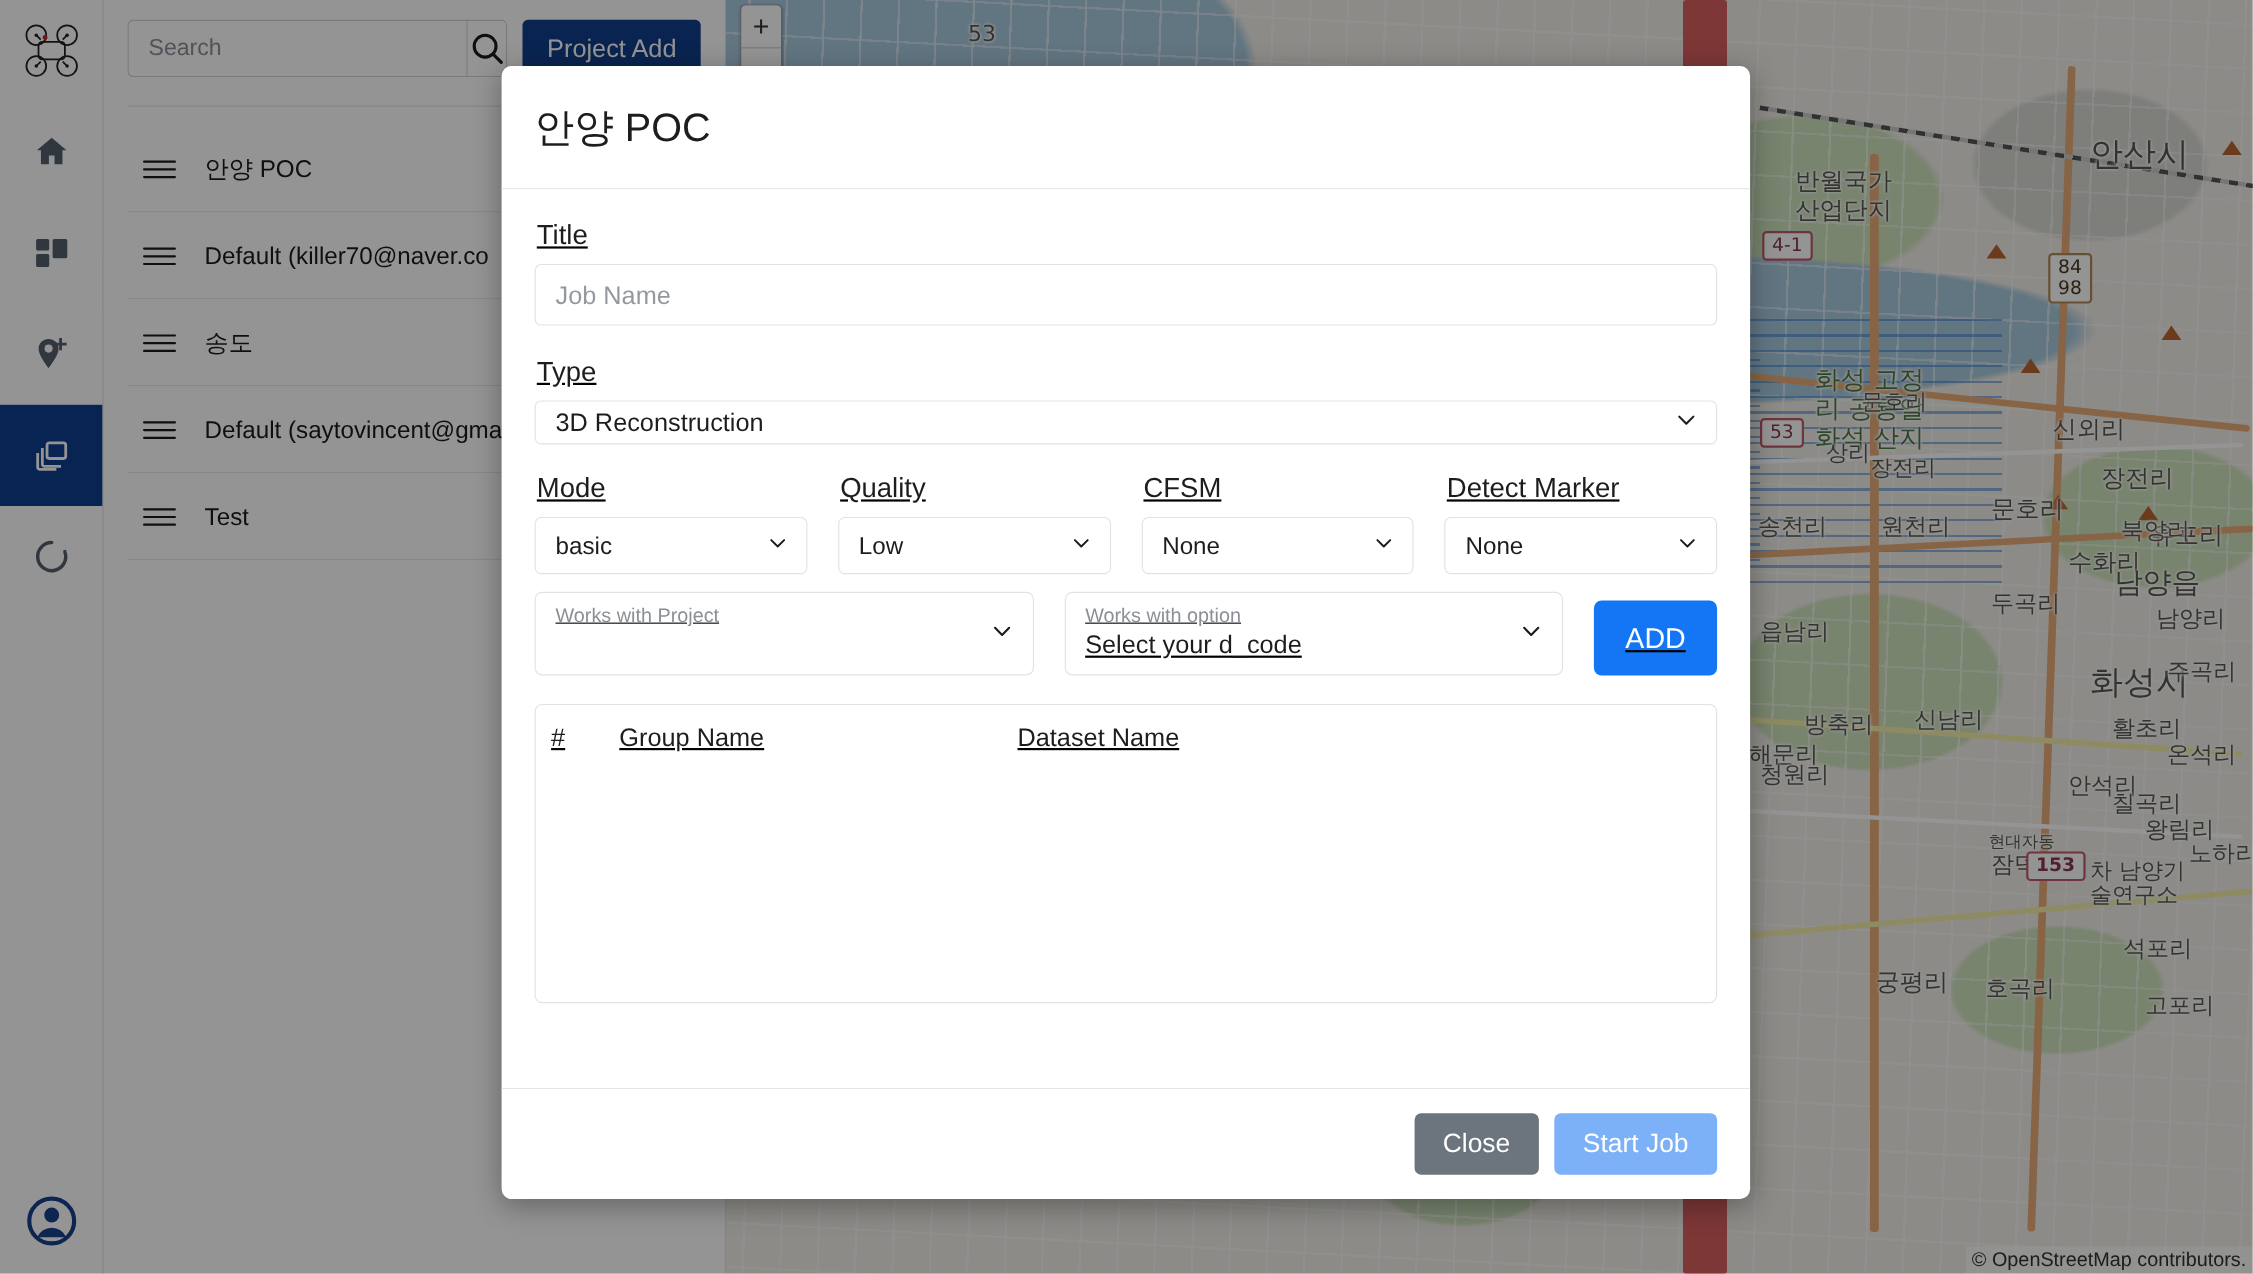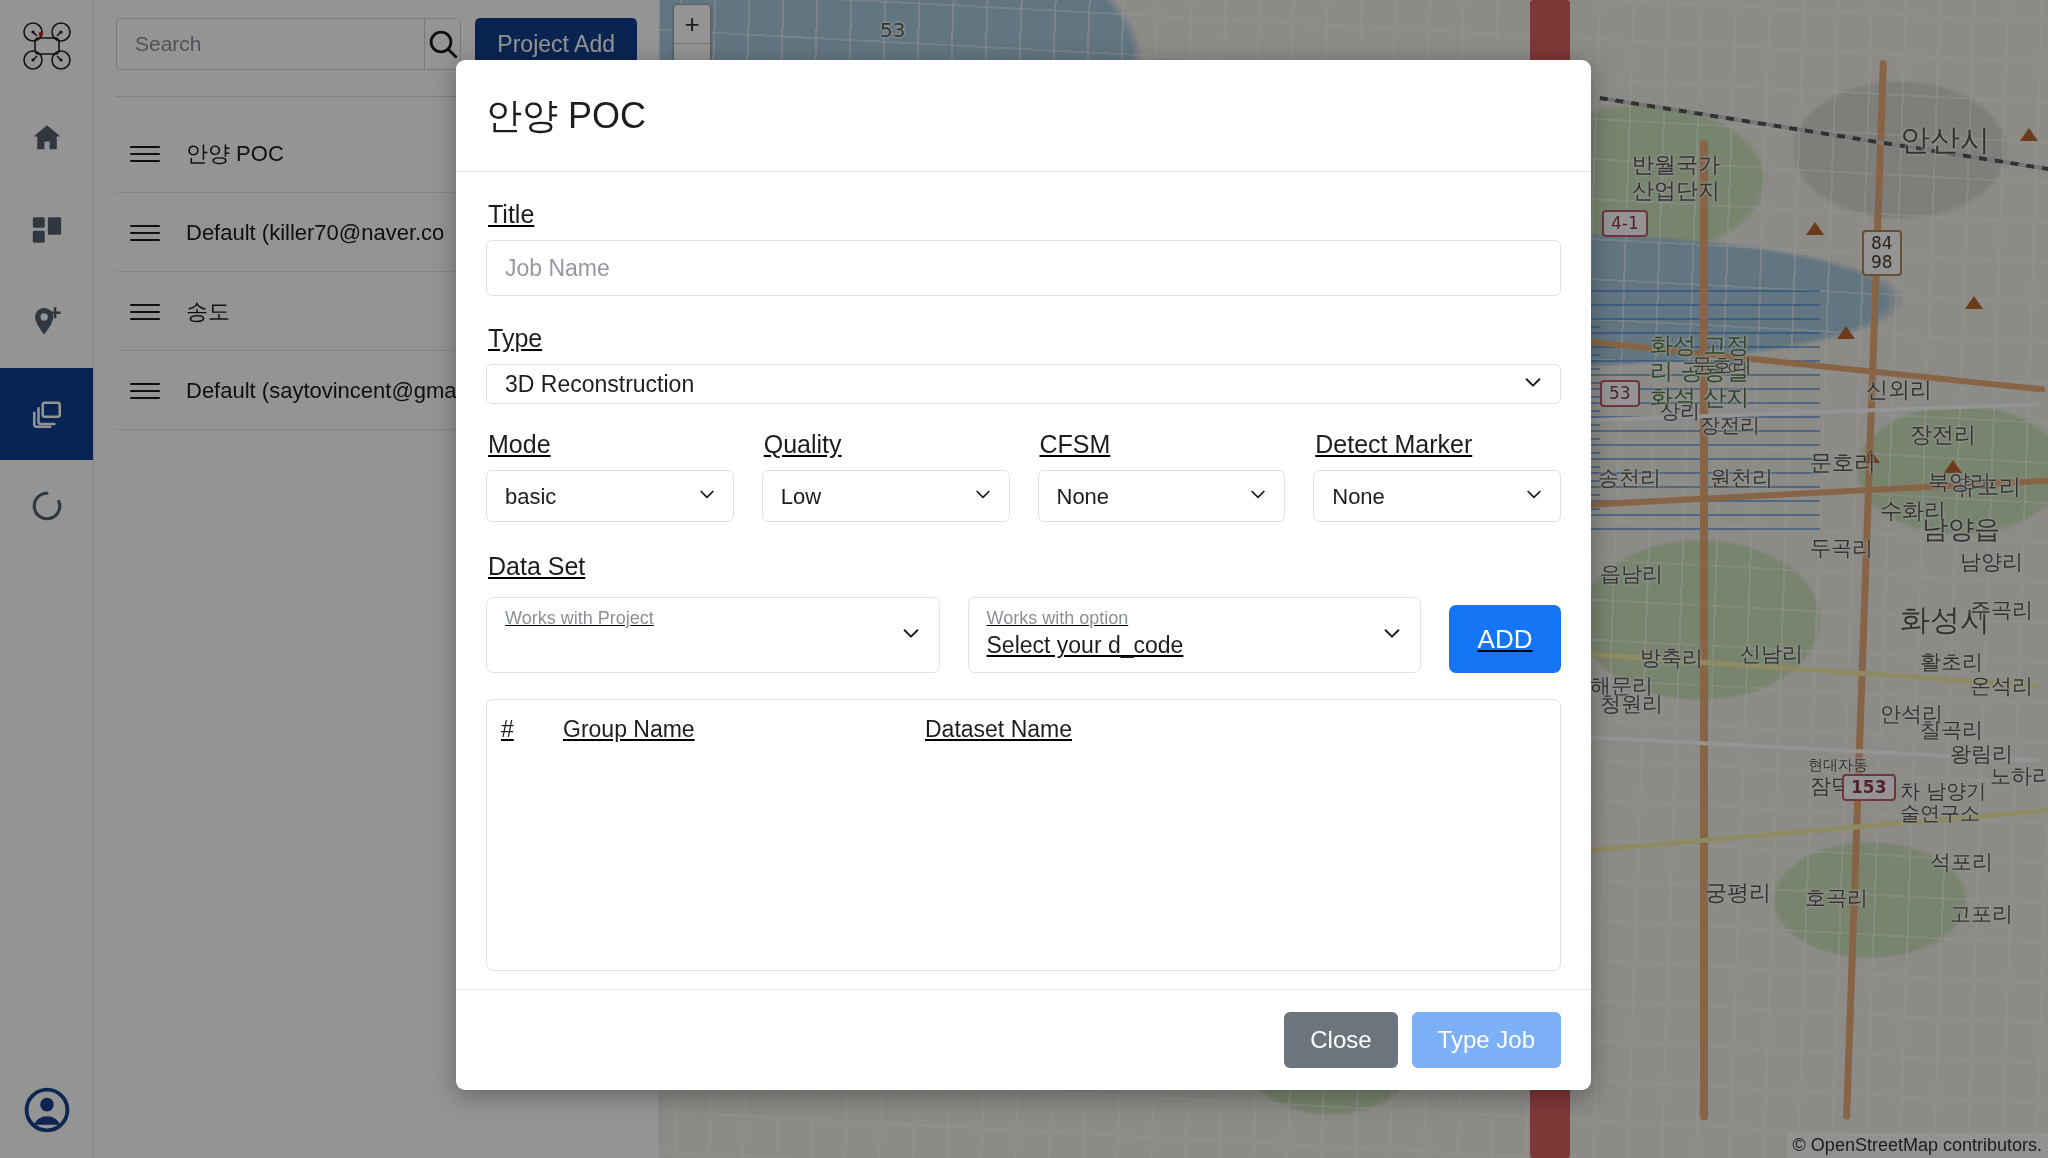--- a/index.html
+++ b/index.html
@@ -426,20 +426,28 @@
           <span class="proj-name">송도</span>
         </div>
         <div class="proj-item">
           <span class="hamb">
             <i></i>
             <i></i>
             <i></i>
           </span>
           <span class="proj-name">Default (saytovincent@gma</span>
         </div>
+        <div class="proj-item">
+          <span class="hamb">
+            <i></i>
+            <i></i>
+            <i></i>
+          </span>
+          <span class="proj-name">Test</span>
+        </div>
       </div>
   </aside>
 
   <div class="overlay"></div>
 
   <div class="modal">
 
     <div class="modal-head">
       <div class="modal-title">안양 POC</div>
     </div>
@@ -479,21 +487,20 @@
                 </svg></span></div>
           </div>
           <div>
             <div class="f-label">Detect Marker</div>
             <div class="selwrap"><select class="f-select"><option>None</option></select><span class="chev"><svg width="20" height="20" viewBox="0 0 24 24" fill="none" stroke="#1b1b1b" stroke-width="2.1" stroke-linecap="round" stroke-linejoin="round">
                   <path d="M5 9l7 7 7-7"></path>
                 </svg></span></div>
           </div>
         </div>
 
-      <div class="f-label" style="margin-top:30px;">Data Set</div>
 
       <div class="ds-row">
         <div class="ds-float">
           <div class="cap">Works with Project</div>
           <span class="chev">
             <svg width="22" height="22" viewBox="0 0 24 24" fill="none" stroke="#1b1b1b" stroke-width="2.1" stroke-linecap="round" stroke-linejoin="round">
                 <path d="M5 9l7 7 7-7"></path>
               </svg>
           </span>
         </div>
@@ -514,17 +521,17 @@
           <div class="ds-th c0">#</div>
           <div class="ds-th c1">Group Name</div>
           <div class="ds-th c2">Dataset Name</div>
         </div>
         <div id="ds-rows"></div>
       </div>
     </div>
 
     <div class="modal-foot">
       <button class="btn btn-close">Close</button>
-      <button class="btn btn-start">Type Job</button>
+      <button class="btn btn-start">Start Job</button>
     </div>
   </div>
 
 </div>
 
 </body></html>

